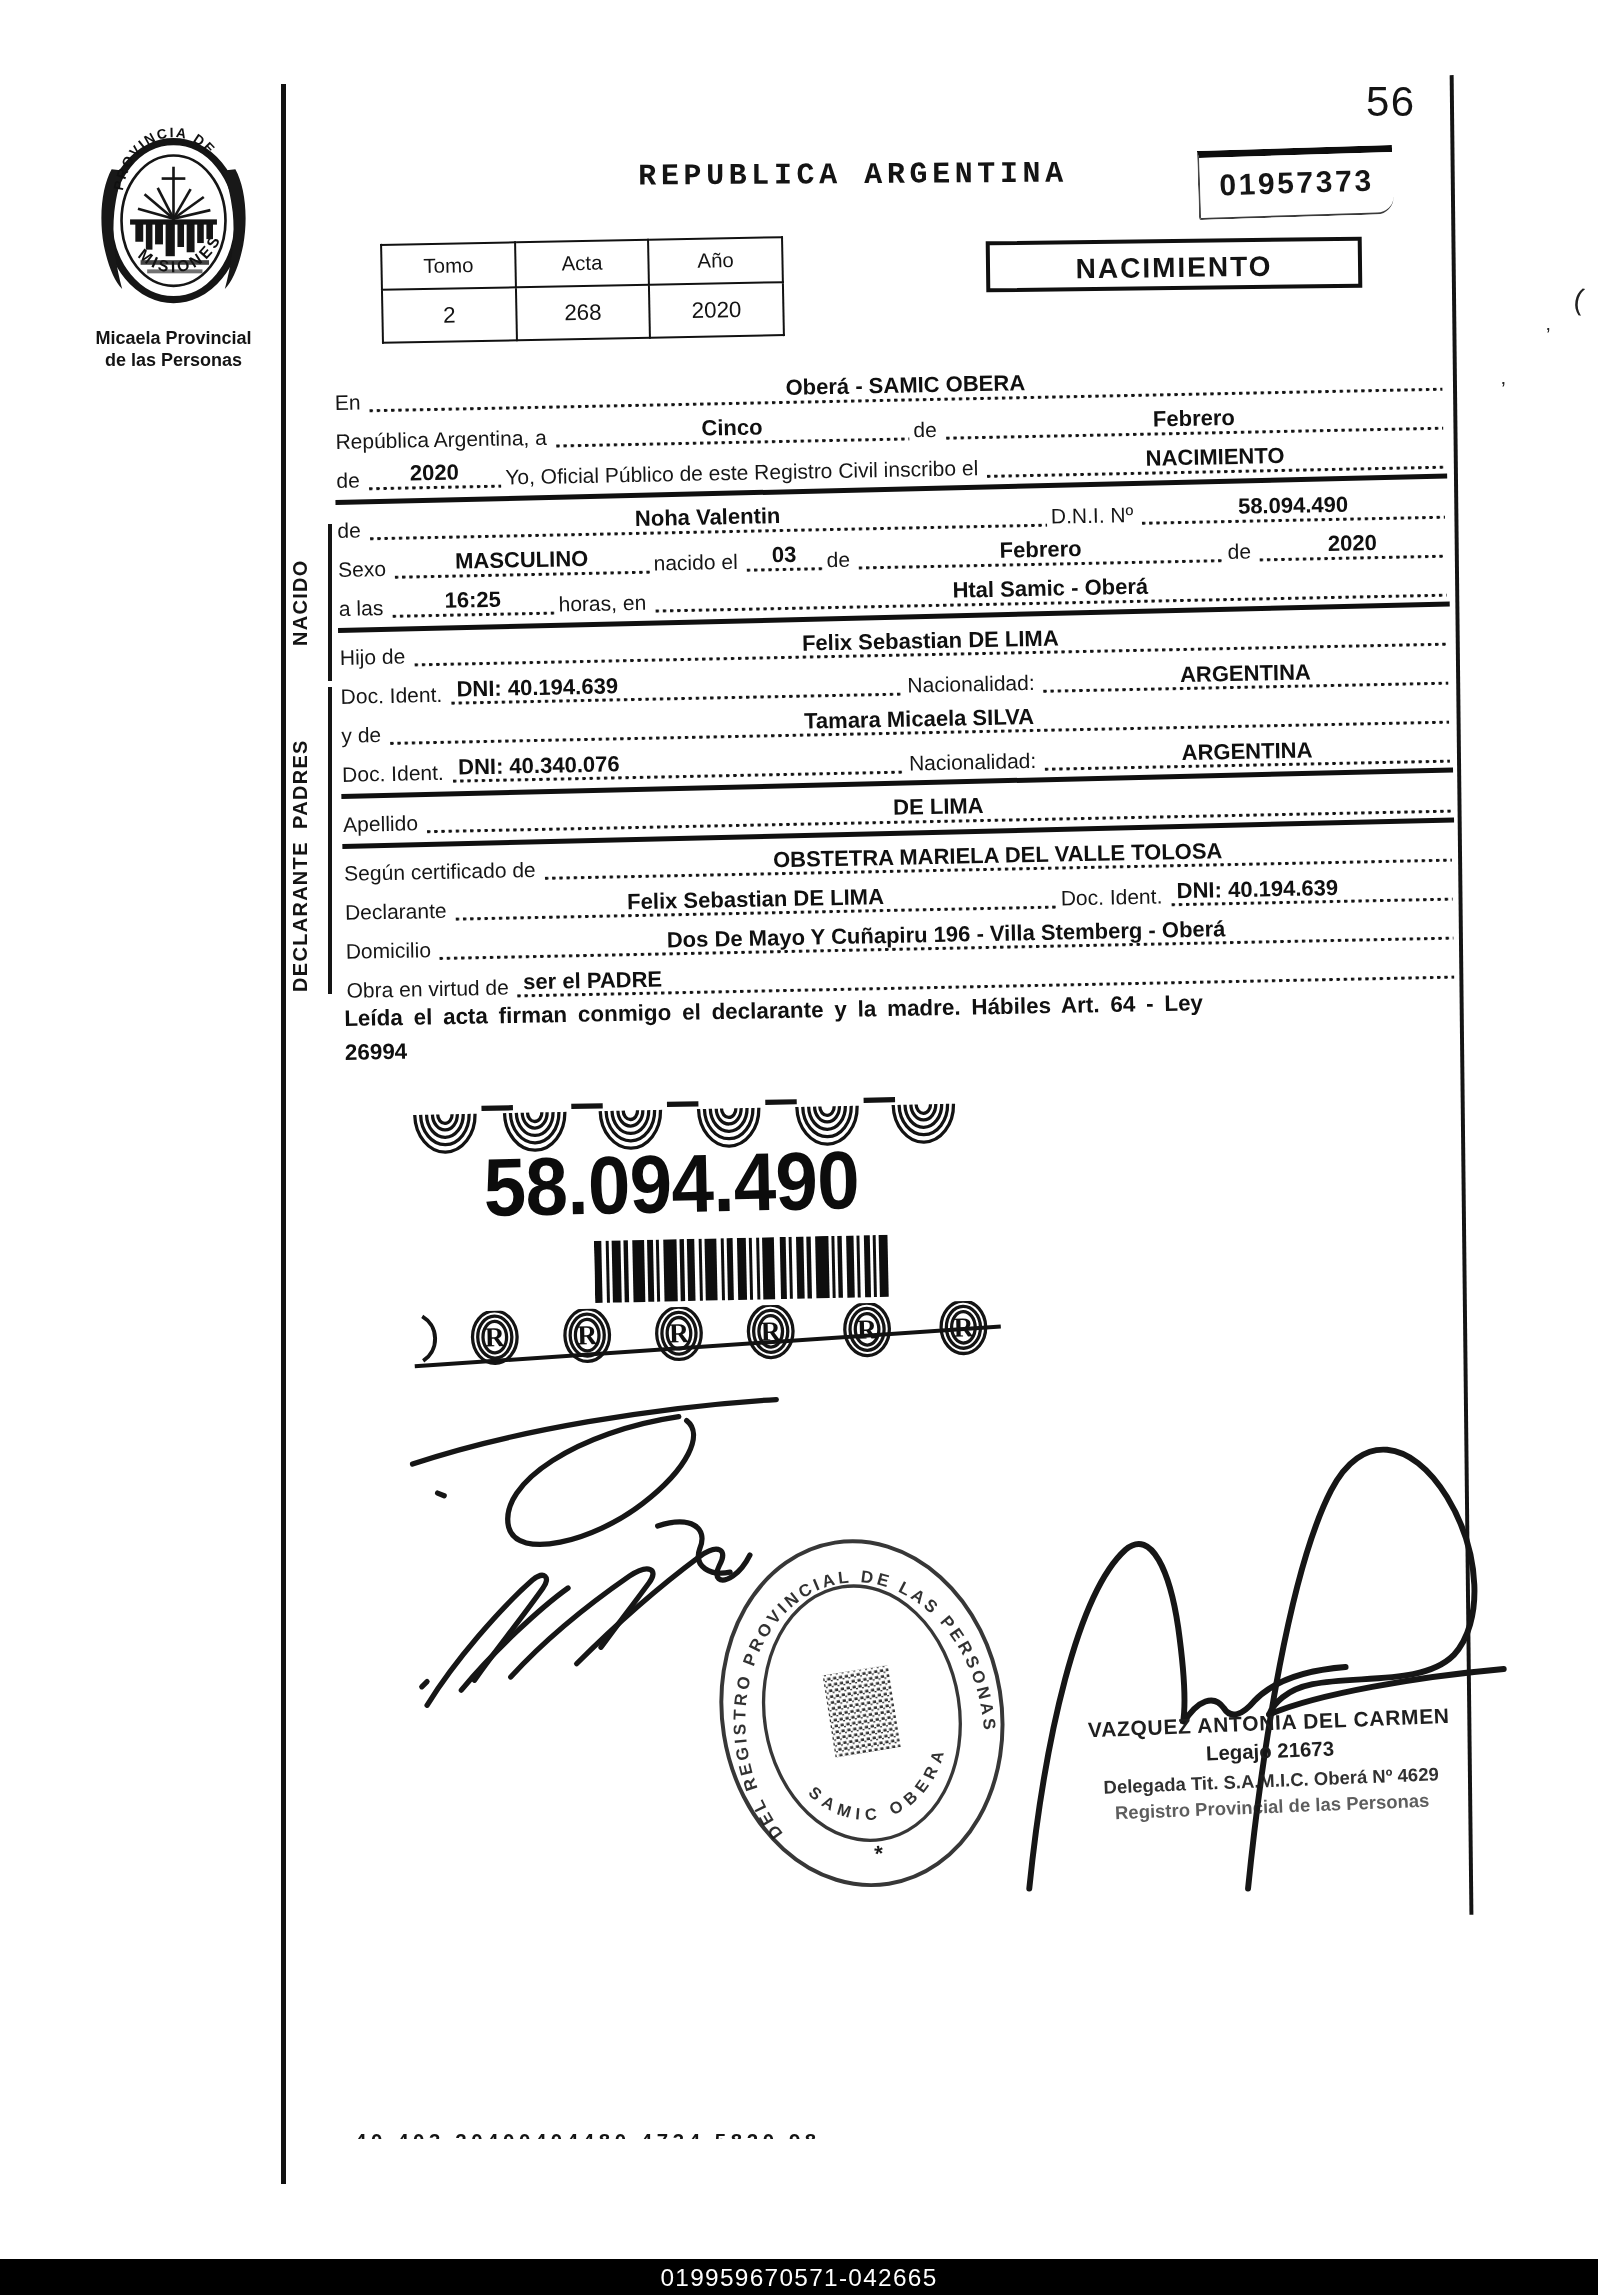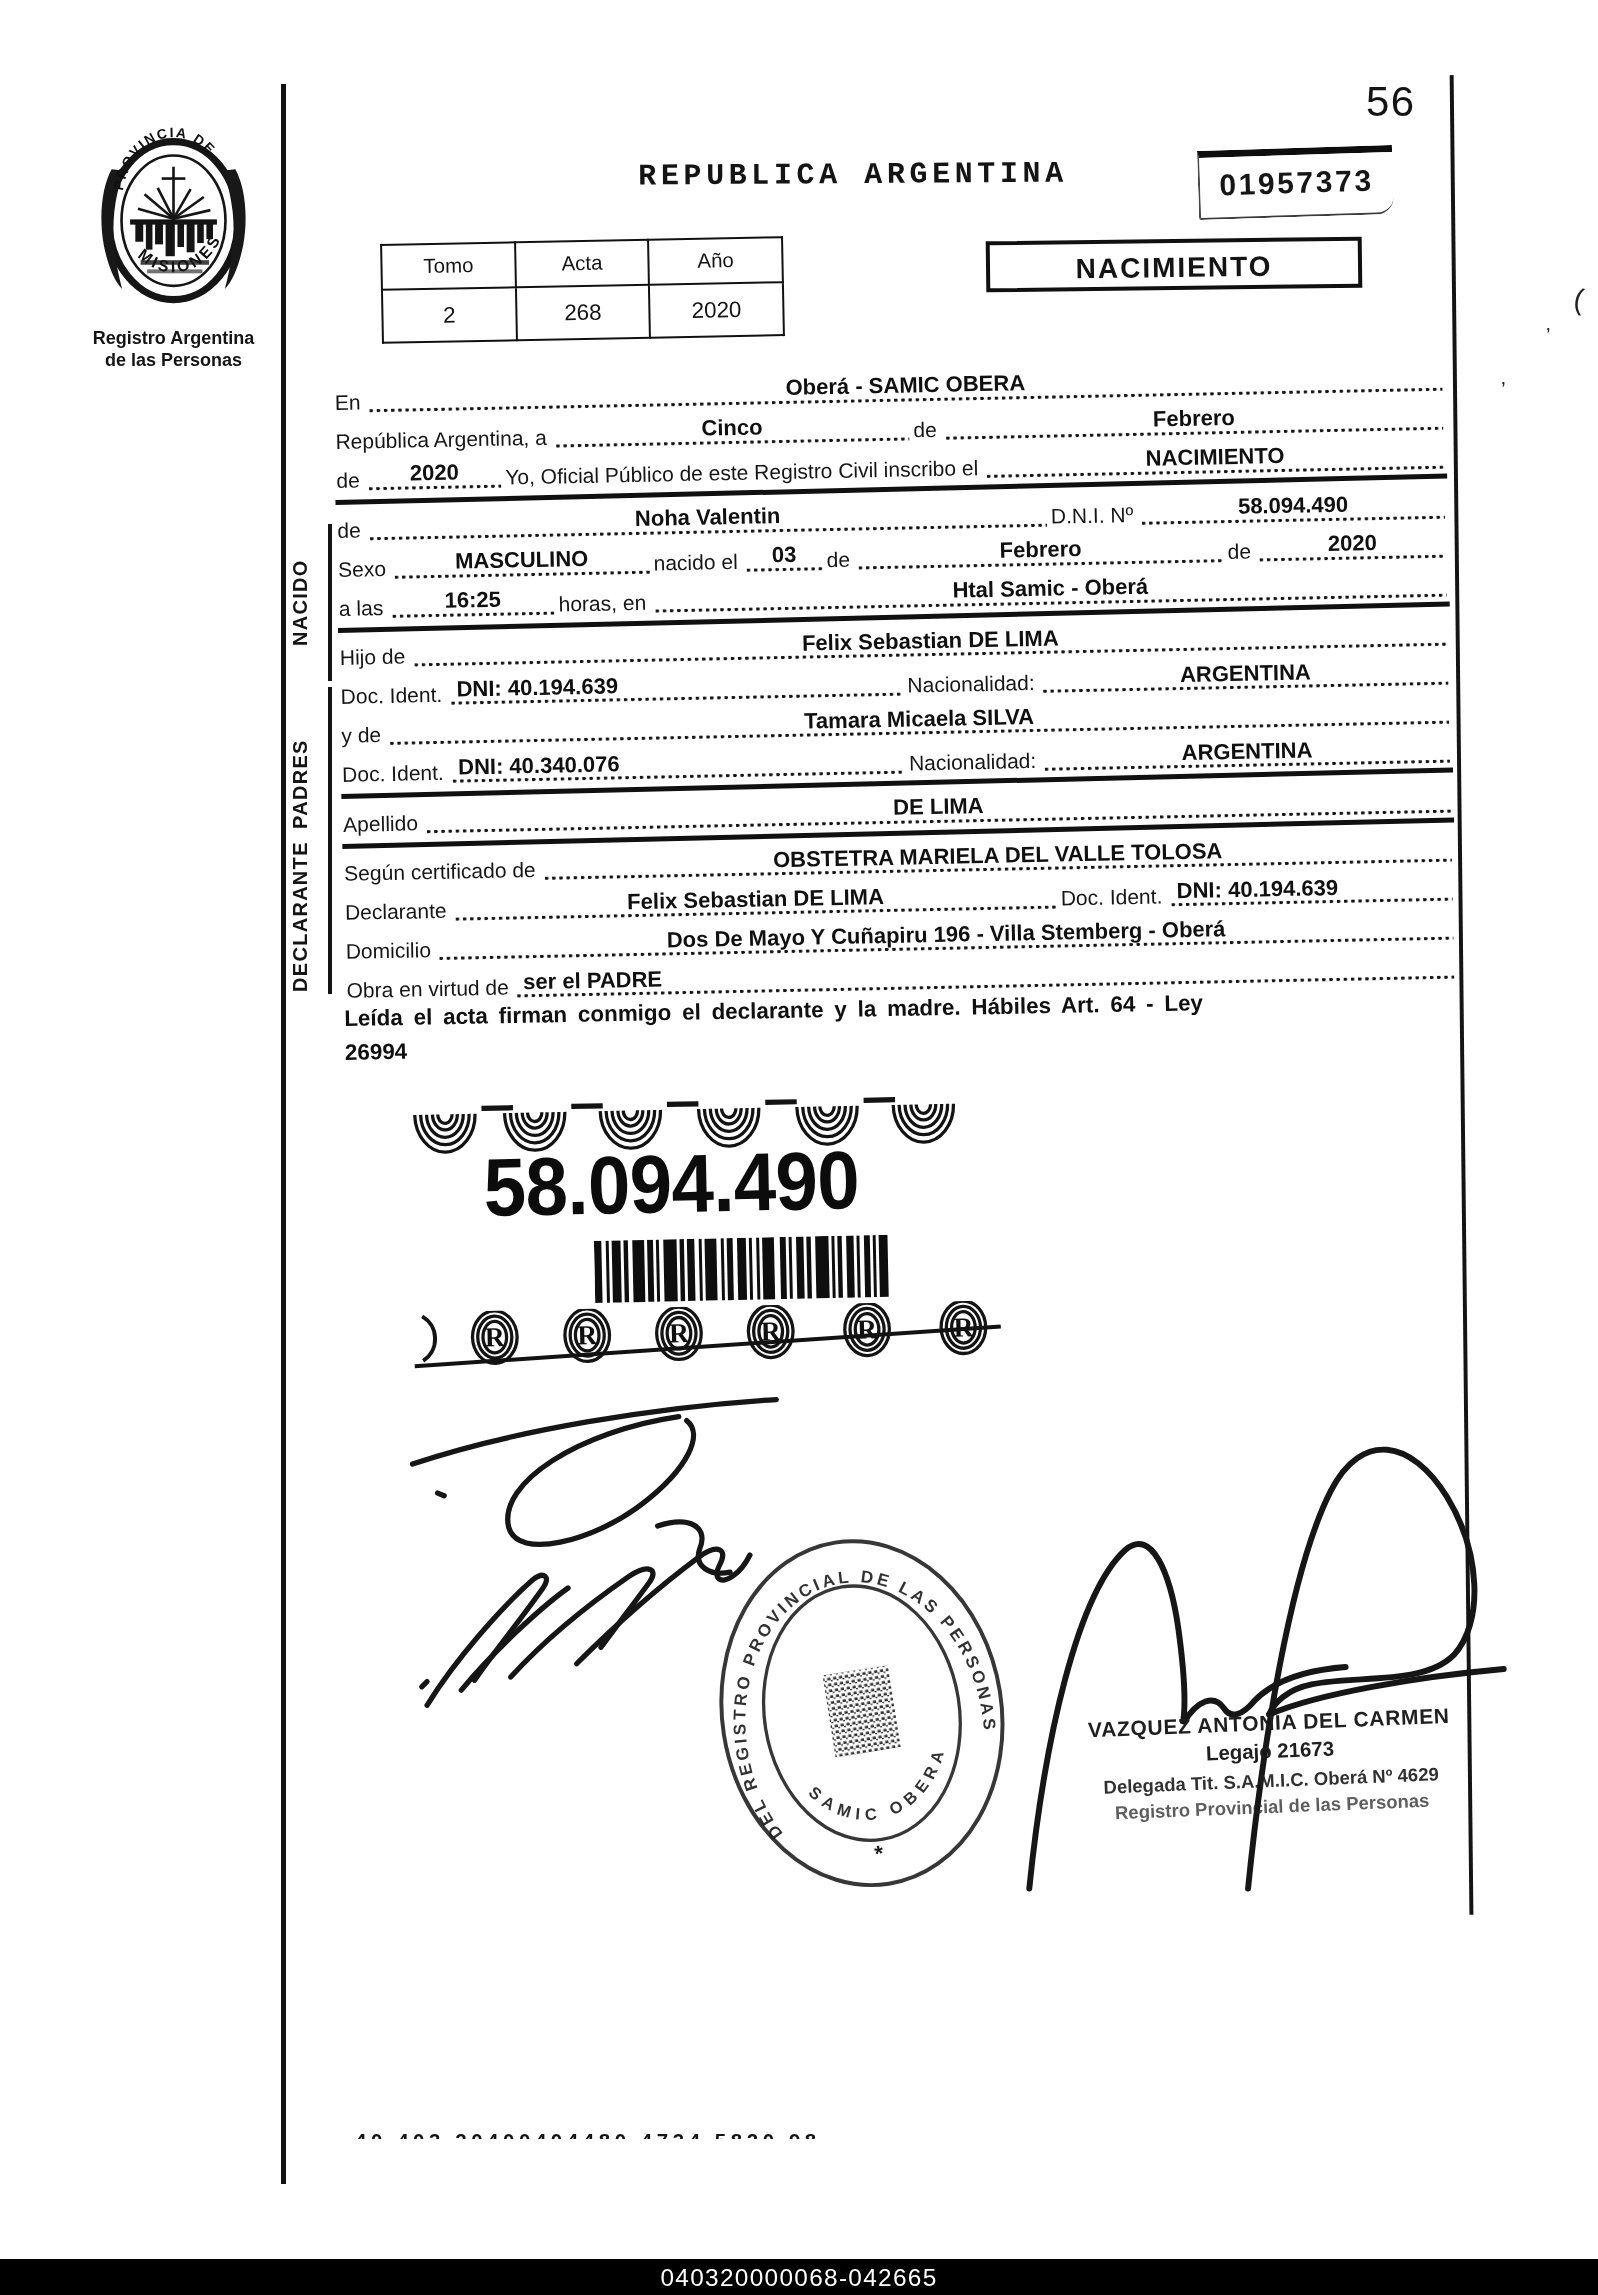--- a/index.html
+++ b/index.html
@@ -116,21 +116,21 @@
         <rect x="142" y="150" width="10" height="38"></rect>
         <rect x="156" y="150" width="12" height="46"></rect>
         <rect x="172" y="150" width="10" height="32"></rect>
         <rect x="186" y="150" width="10" height="26"></rect>
         <rect x="70" y="146" width="132" height="8"></rect>
         <rect x="86" y="208" width="104" height="7" opacity=".8"></rect>
         <rect x="96" y="222" width="84" height="6" opacity=".6"></rect>
       </g>
     </svg>
     <div id="logo-caption">
-      <div>Registro Argentina</div>
+      <div>Micaela Provincial</div>
       <div>de las Personas</div>
     </div>
   </div>
 
   <div id="doc-title">REPUBLICA ARGENTINA</div>
   <div id="serial-box">
     <div class="num">01957373</div>
   </div>
 
   <table id="record-table">
@@ -415,21 +415,21 @@
     <div class="l2">Legajo 21673</div>
     <div class="l3">Delegada Tit. S.A.M.I.C. Oberá Nº 4629</div>
     <div class="l4">Registro Provincial de las Personas</div>
   </div>
 
   <div id="clip-line">
     <span>40 403 20400404480 4734 5820 98</span>
   </div>
 
   <div id="footer-bar">
-    <div class="code">040320000068-042665</div>
+    <div class="code">019959670571-042665</div>
   </div>
 
   <div class="artifact" style="left:1574px;top:283px;transform:rotate(9deg);">(</div>
   <div class="artifact" style="left:1546px;top:324px;font-size:20px;">’</div>
   <div class="artifact" style="left:1501px;top:377px;font-size:21px;">’</div>
 
   <svg id="overlay" width="1598" height="2295" viewBox="0 0 2425 3483">
     <defs>
       <pattern id="speck" width="9" height="9" patternUnits="userSpaceOnUse">
         <rect width="9" height="9" fill="#ffffff"></rect>

